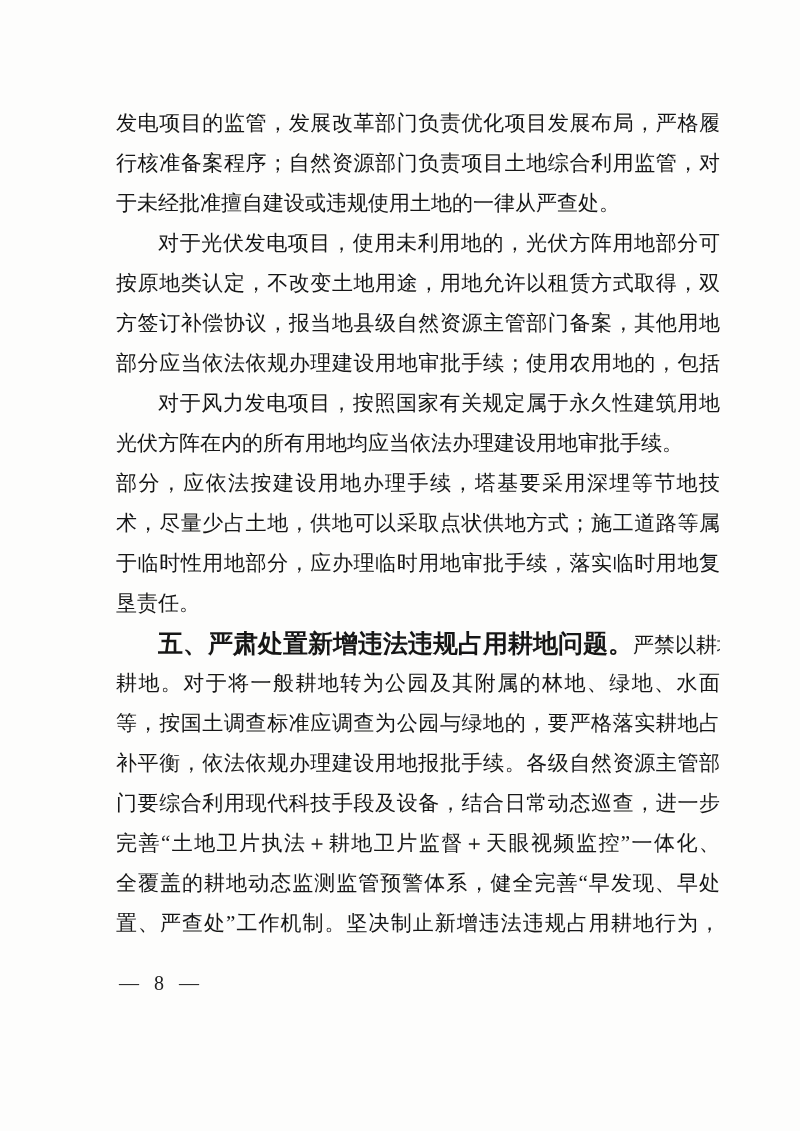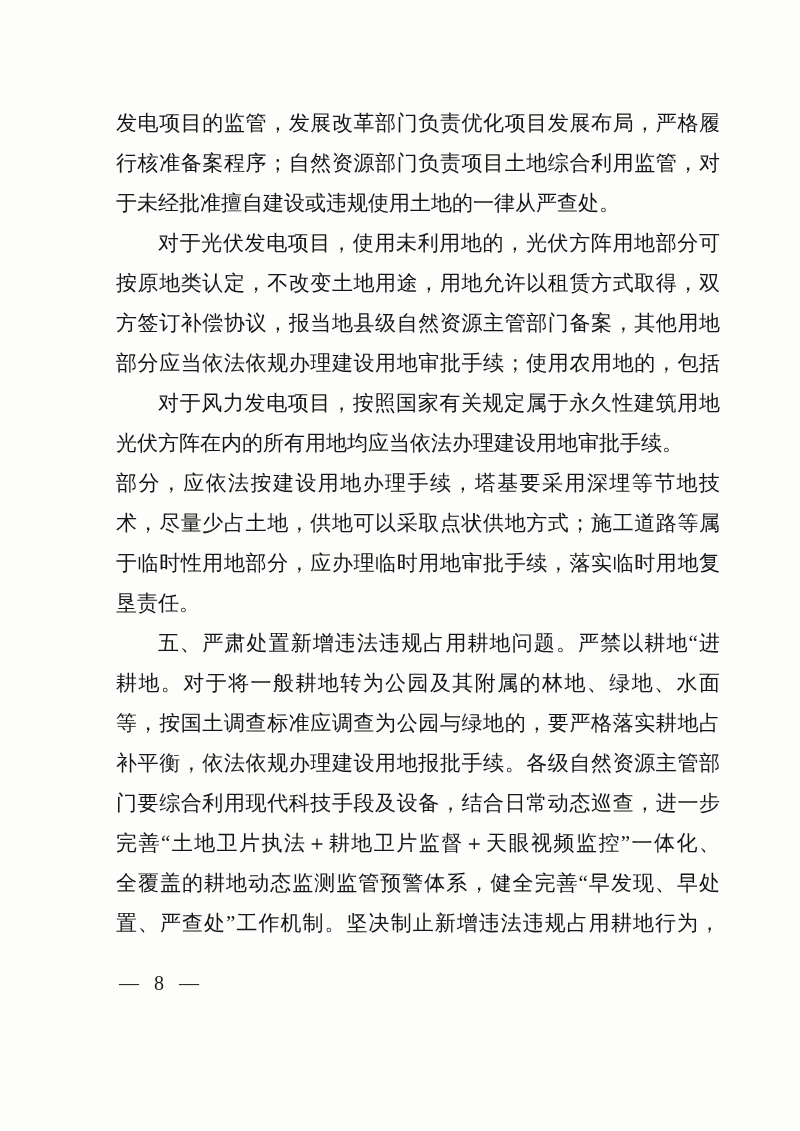--- a/index.html
+++ b/index.html
@@ -40,23 +40,23 @@
     color: #161616;
   }
   .line.indent {
     padding-left: 42px;
   }
   .line.para-end {
     text-align: right;
     text-align-last: left;
   }
   .b {
-    font-weight: 400;
+    font-weight: 700;
     font-family: "Liberation Sans", "DejaVu Sans", sans-serif;
-    font-size: 21px;
+    font-size: 25px;
   }
   .page-number {
     position: absolute;
     left: 119px;
     top: 971px;
     font-size: 20px;
     line-height: 24px;
     color: #222222;
     word-spacing: 8px;
     letter-spacing: 1px;

